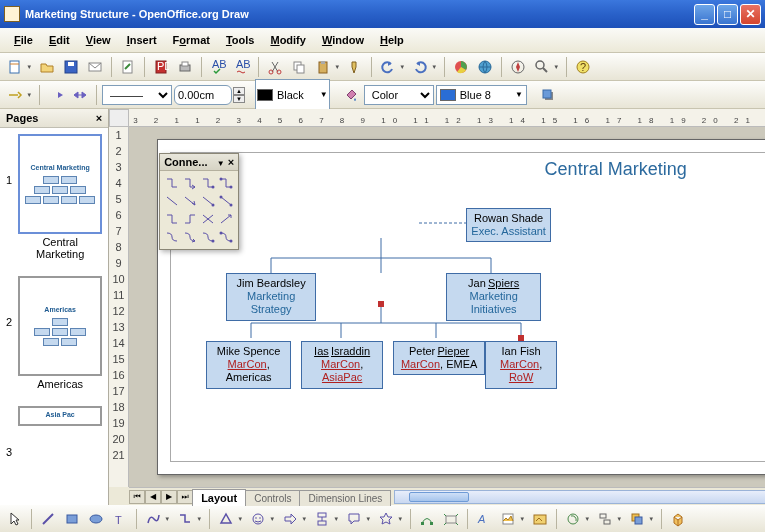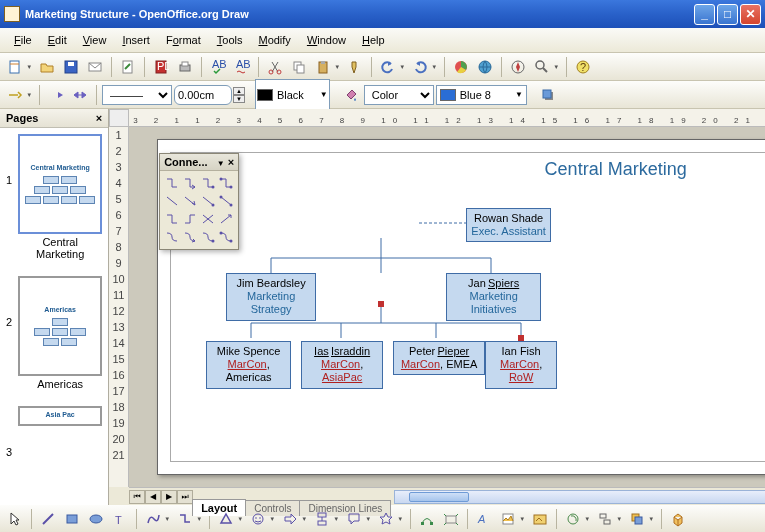--- a/index.html
+++ b/index.html
@@ -8,21 +8,21 @@
 
 .titlebar { height: 28px; background: linear-gradient(to bottom, #3b77dd 0%, #2961c9 50%, #1d50b8 100%); display: flex; align-items: center; padding: 0 4px; color: white; font-weight: bold; font-size: 12px; }
 .titlebar .app-icon { width: 16px; height: 16px; background: #fff3d6; border: 1px solid #806020; margin-right: 5px; }
 .titlebar .title { flex: 1; }
 .win-btns { display: flex; gap: 2px; }
 .win-btn { width: 21px; height: 21px; border: 1px solid #fff; border-radius: 3px; display: flex; align-items: center; justify-content: center; font-weight: bold; font-size: 12px; color: white; }
 .win-btn.min, .win-btn.max { background: linear-gradient(#6da5e8,#3a75d0); }
 .win-btn.close { background: linear-gradient(#e87263,#d4452e); }
 
 
-.menubar { height: 22px; background: linear-gradient(#fafaf7,#ece9d8); display: flex; align-items: center; padding: 12px 6px; border-bottom: 1px solid #c8c4b0; }
+.menubar { height: 22px; background: linear-gradient(#fafaf7,#ece9d8); display: flex; align-items: center; padding: 12px 6px; border-bottom: 1px solid #c8c4b0; font-weight: bold; }
 .menubar span { padding: 3px 8px; cursor: default; }
 .menubar span u { text-decoration: underline; }
 
 
 .toolbar { height: 28px; background: linear-gradient(#fdfdfb,#e8e5d6); border-bottom: 1px solid #c8c4b0; display: flex; align-items: center; padding: 0 4px; gap: 2px; }
 .tbtn { width: 22px; height: 22px; border: 1px solid transparent; display: flex; align-items: center; justify-content: center; border-radius: 2px; position: relative; }
 .tbtn.dd::after { content:"▾"; font-size:7px; position: absolute; right:-6px; color:#555; }
 .tbtn.dd { margin-right: 8px; }
 .sep { width: 1px; height: 20px; background: #b8b4a0; margin: 0 3px; }
 .tool-input { height: 20px; border: 1px solid #7f9db9; background: white; padding: 0 3px; font-size: 11px; }
@@ -59,21 +59,21 @@
 svg.connectors { position: absolute; top: 0; left: 0; width: 100%; height: 100%; }
 
 
 .float-palette { position: absolute; top: 26px; left: 30px; width: 80px; background: #ece9d8; border: 1px solid #8a8676; box-shadow: 2px 2px 5px rgba(0,0,0,.3); z-index: 10; }
 .float-head { background: linear-gradient(#e8e6db,#d6d3c4); padding: 2px 4px; font-size: 10px; font-weight: bold; display: flex; justify-content: space-between; align-items: center; border-bottom:1px solid #b4b09e;}
 .float-body { display: grid; grid-template-columns: repeat(4,1fr); gap: 2px; padding: 4px; }
 .float-body .cb { width: 16px; height: 16px; display:flex; align-items:center; justify-content:center; }
 .cb svg { width: 14px; height: 14px; }
 .hscroll-row { height: 18px; display: flex; background: #ece9d8; margin-left: 20px; align-items:center; border-top: 1px solid #bbb;}
 .navbtn { width: 16px; height: 14px; background: #e4e1d2; border: 1px solid #b0ac9a; display:flex; align-items:center; justify-content:center; font-size:8px; }
-.sheet-tab { background: white; border: 1px solid #999; border-bottom: none; padding: 2px 8px; font-size: 10px; margin-left: -1px; position:relative; top:11px;}
+.sheet-tab { background: white; border: 1px solid #999; border-bottom: none; padding: 2px 8px; font-size: 10px; margin-left: -1px; position:relative; top:1px;}
 .sheet-tab.inactive { background: #e8e5d8; color:#666;}
 .hscroll-track { flex: 1; background: linear-gradient(#e8eefb,#c9d8f1); height: 14px; margin: 0 3px; border:1px solid #9ab3d8; position:relative;}
 .hscroll-track .ht { position:absolute; left:14px; width:60px; top:1px; bottom:1px; background: linear-gradient(#cfe0f8,#a5c4ec); border:1px solid #6f9bd6; border-radius:2px;}
 
 
 .statusbar { height: 20px; background: #ece9d8; border-top: 1px solid #c0bcac; display: flex; align-items: center; font-size: 10px;}
 .status-cell { border: 1px solid #c0bcac; padding: 1px 8px; height: 18px; display:flex; align-items:center;}
 .status-flex { flex:1; }
 
 

